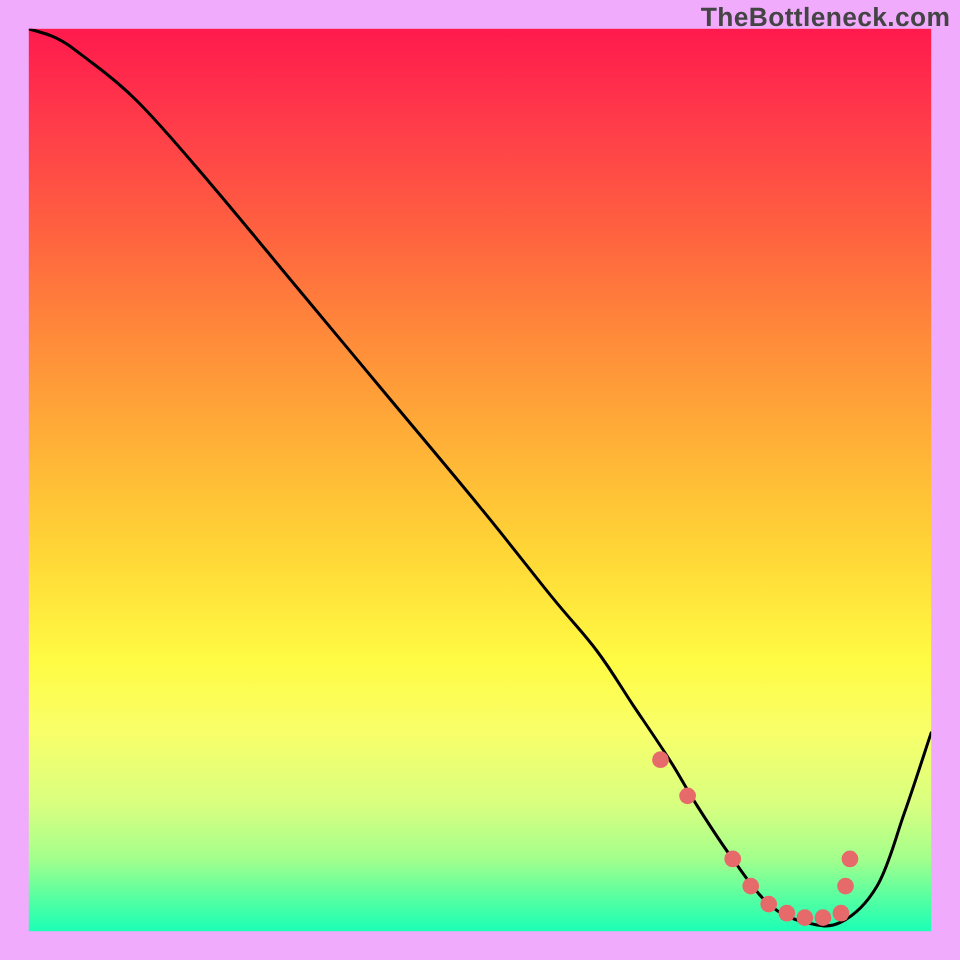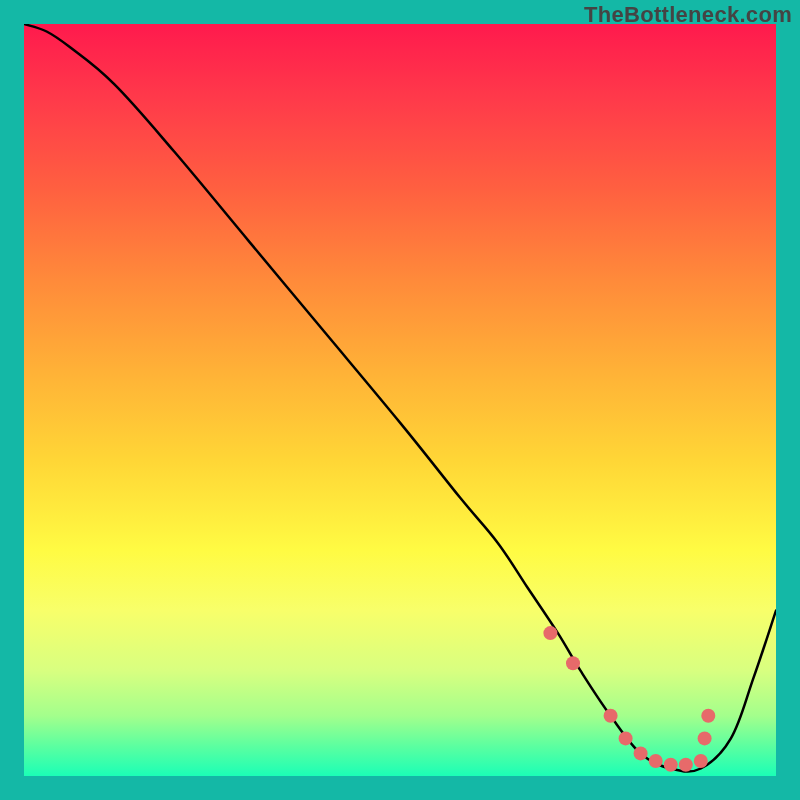--- a/index.html
+++ b/index.html
@@ -1,21 +1,21 @@
 <!DOCTYPE html>
 <html><head>
 <meta charset="utf-8">
 <style>
   * { margin: 0; padding: 0; box-sizing: border-box; }
   html, body { width: 800px; height: 800px; overflow: hidden; background: #000; }
   .stage {
     position: relative;
     width: 800px;
     height: 800px;
-    background: #14b8a6;
+    background: #f0abfc;
   }
   .watermark {
     position: absolute;
     top: 2px;
     right: 8px;
     font-family: Arial, Helvetica, sans-serif;
     font-size: 22px;
     font-weight: 600;
     color: #444;
     letter-spacing: 0.3px;

